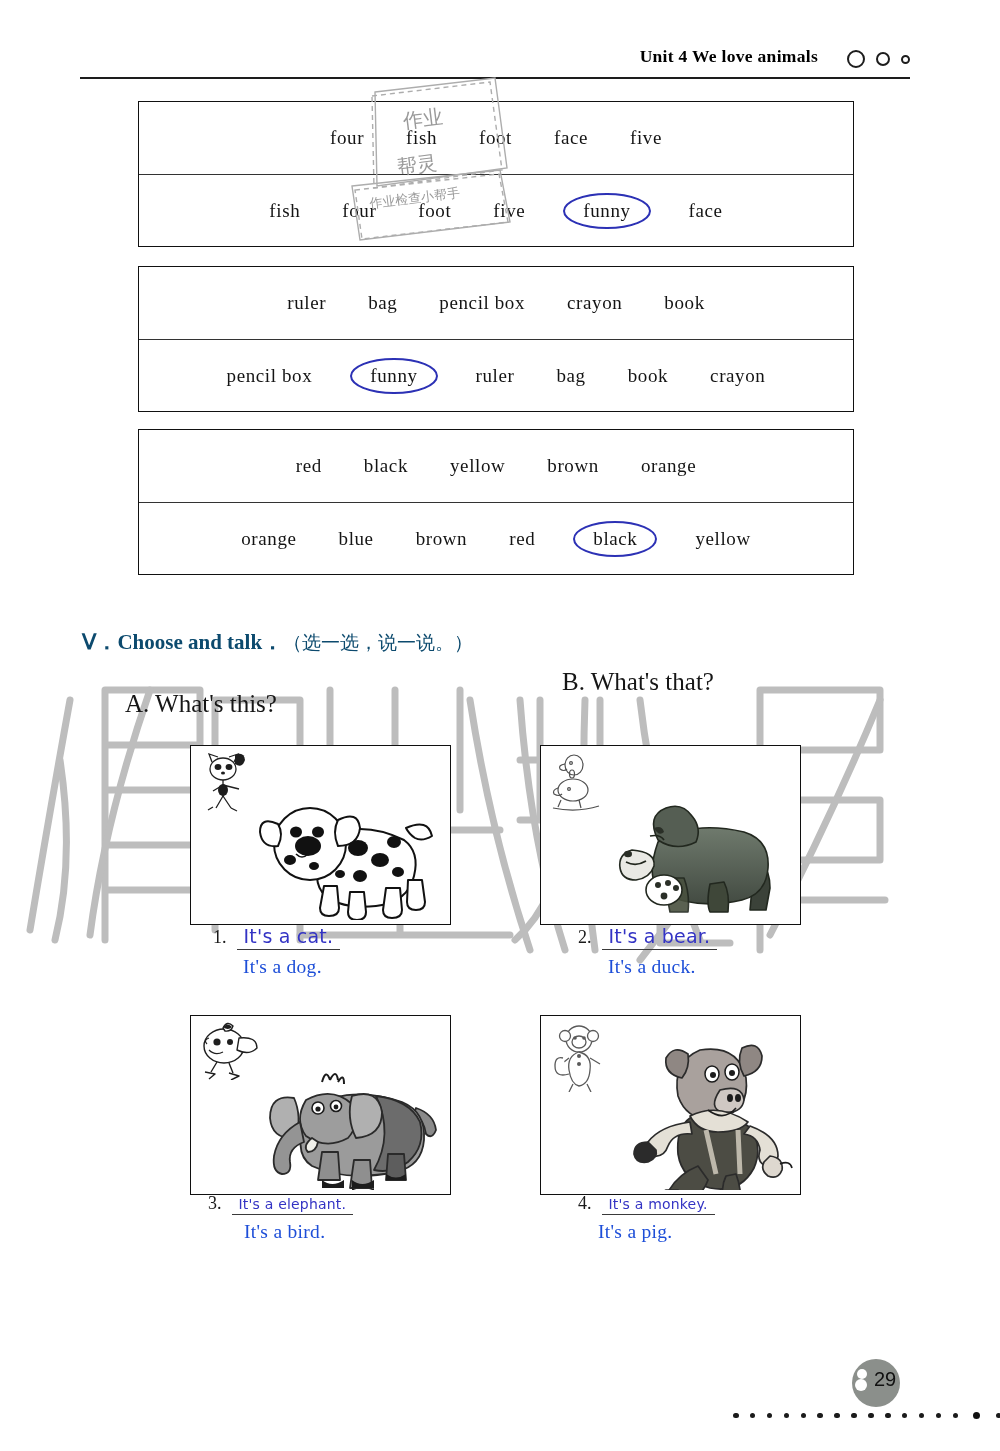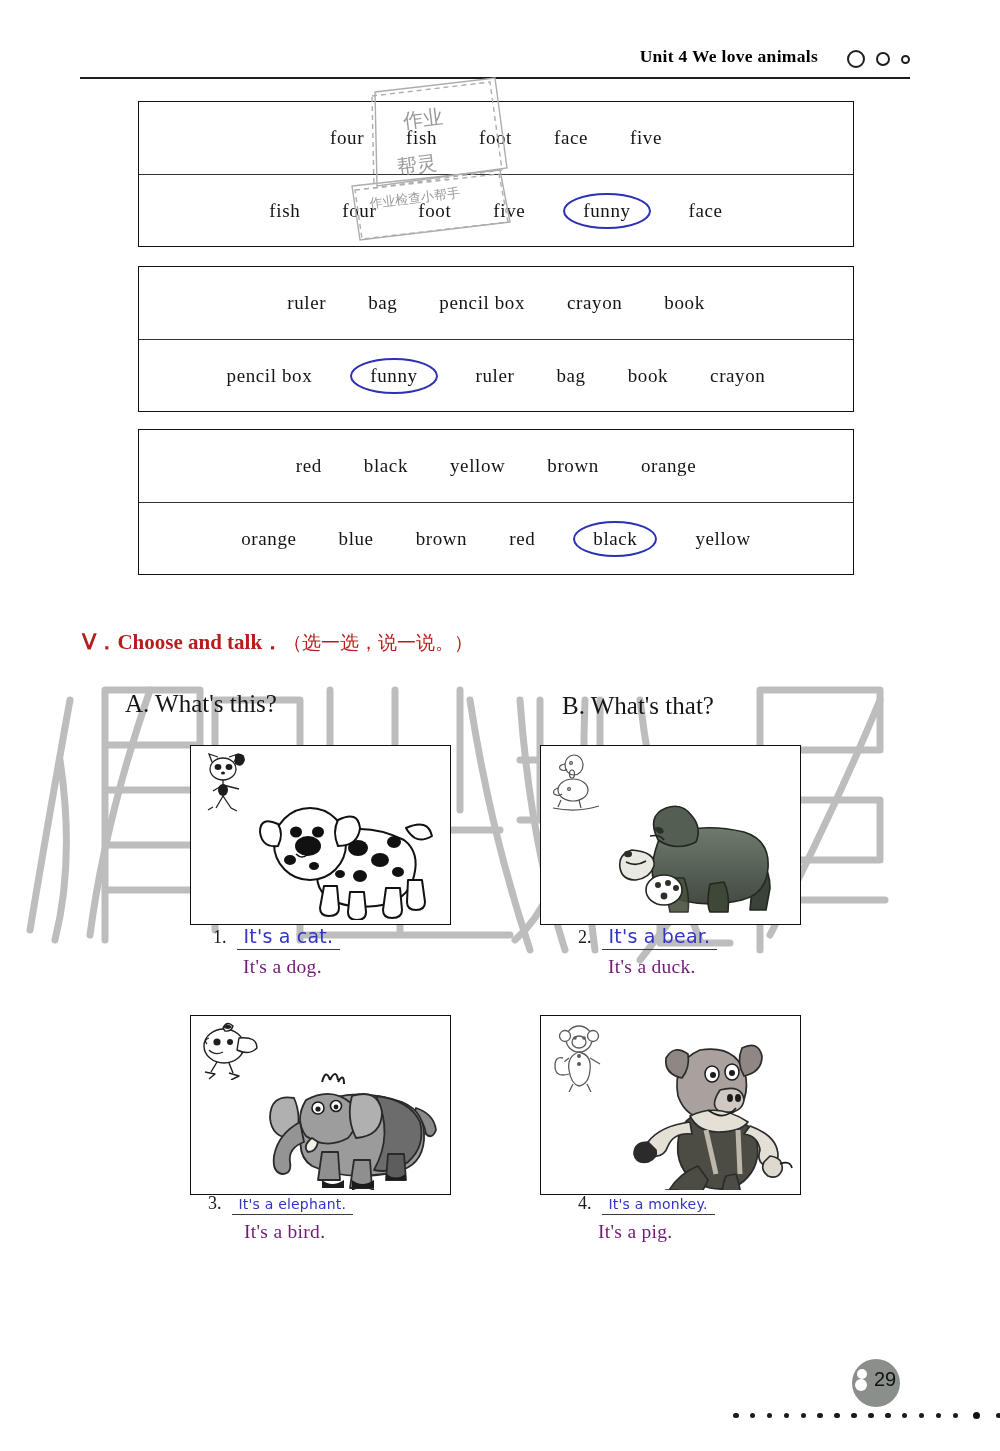--- a/index.html
+++ b/index.html
@@ -123,41 +123,41 @@
   #table3 { top: 429px; }
 
   
   .section-heading {
     position: absolute;
     left: 82px;
     top: 628px;
     font-family: "Liberation Serif", serif;
     font-weight: bold;
     font-size: 21px;
-    color: #b91c1c;
+    color: #0c4a6e;
     white-space: nowrap;
     z-index: 4;
   }
   .section-heading .cn {
     font-weight: normal;
     font-family: "DejaVu Sans", sans-serif;
     font-size: 19px;
   }
 
   
   .qlabel {
     position: absolute;
     font-family: "Liberation Serif", serif;
     font-size: 25px;
     color: #161616;
     white-space: nowrap;
     z-index: 7;
   }
   #labelA { left: 125px; top: 690px; }
-  #labelB { left: 562px; top: 692px; }
+  #labelB { left: 562px; top: 668px; }
 
   .picbox {
     position: absolute;
     width: 259px;
     height: 178px;
     border: 1.6px solid #101010;
     background: #ffffff;
     overflow: hidden;
     z-index: 7;
   }
@@ -203,21 +203,21 @@
     font-family: "DejaVu Sans", sans-serif;
     color: #3333c4;
     font-size: 19px;
     border-bottom: 1.4px solid #3a3a3a;
     padding: 0 7px 2px 7px;
     letter-spacing: .2px;
   }
   .ans-written.big { font-size: 14px; }
   .ans-printed {
     font-size: 19.5px;
-    color: #701a75;
+    color: #1d4ed8;
     margin-top: 6px;
     margin-left: 30px;
     white-space: nowrap;
     letter-spacing: .3px;
   }
   #ans3 .ans-printed { margin-left: 36px; }
   #ans4 .ans-printed { margin-left: 20px; }
 
   
   .footer {

